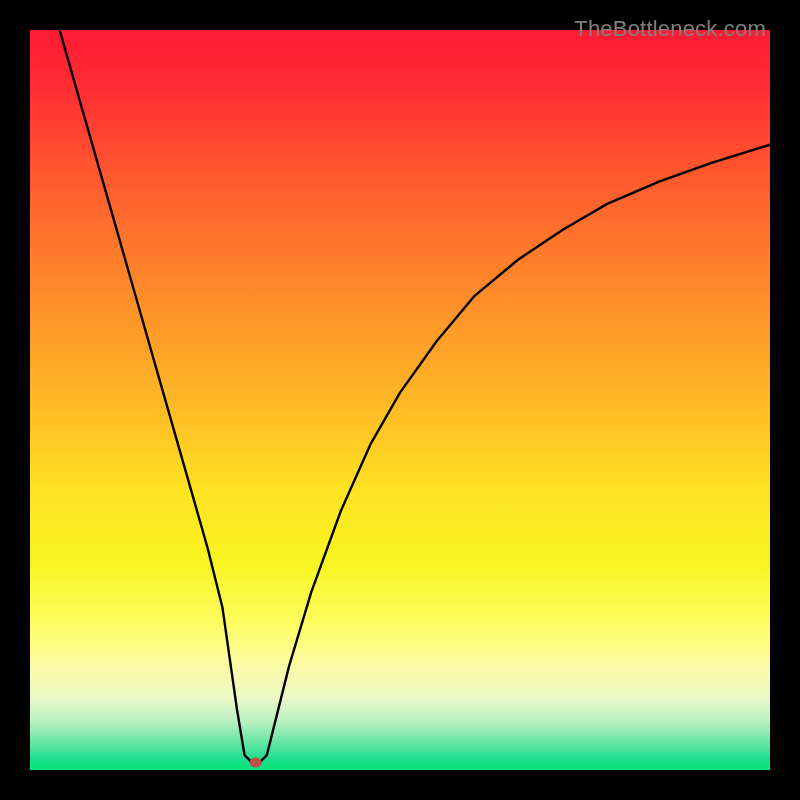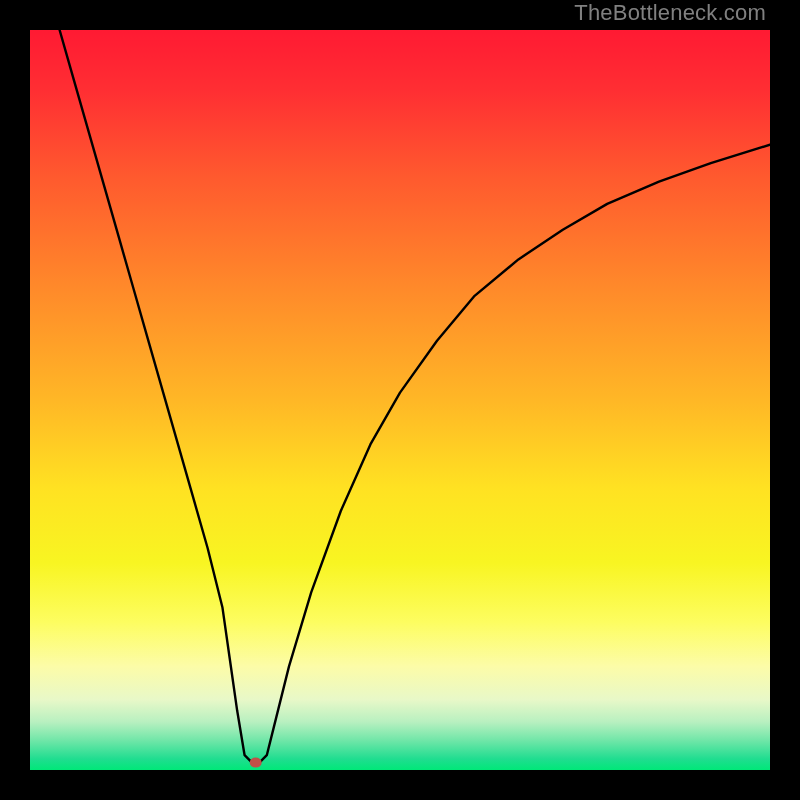--- a/index.html
+++ b/index.html
@@ -28,21 +28,21 @@
   .gradient-bg {
     position: absolute;
     inset: 0;
   }
   .overlay-svg {
     position: absolute;
     inset: 0;
   }
   .watermark {
     position: absolute;
-    top: 0;
+    top: 16px;
     right: 34px;
     color: #808080;
     font-size: 22px;
     font-weight: 400;
     letter-spacing: 0.2px;
   }
 </style>
 </head>
 <body>
 

